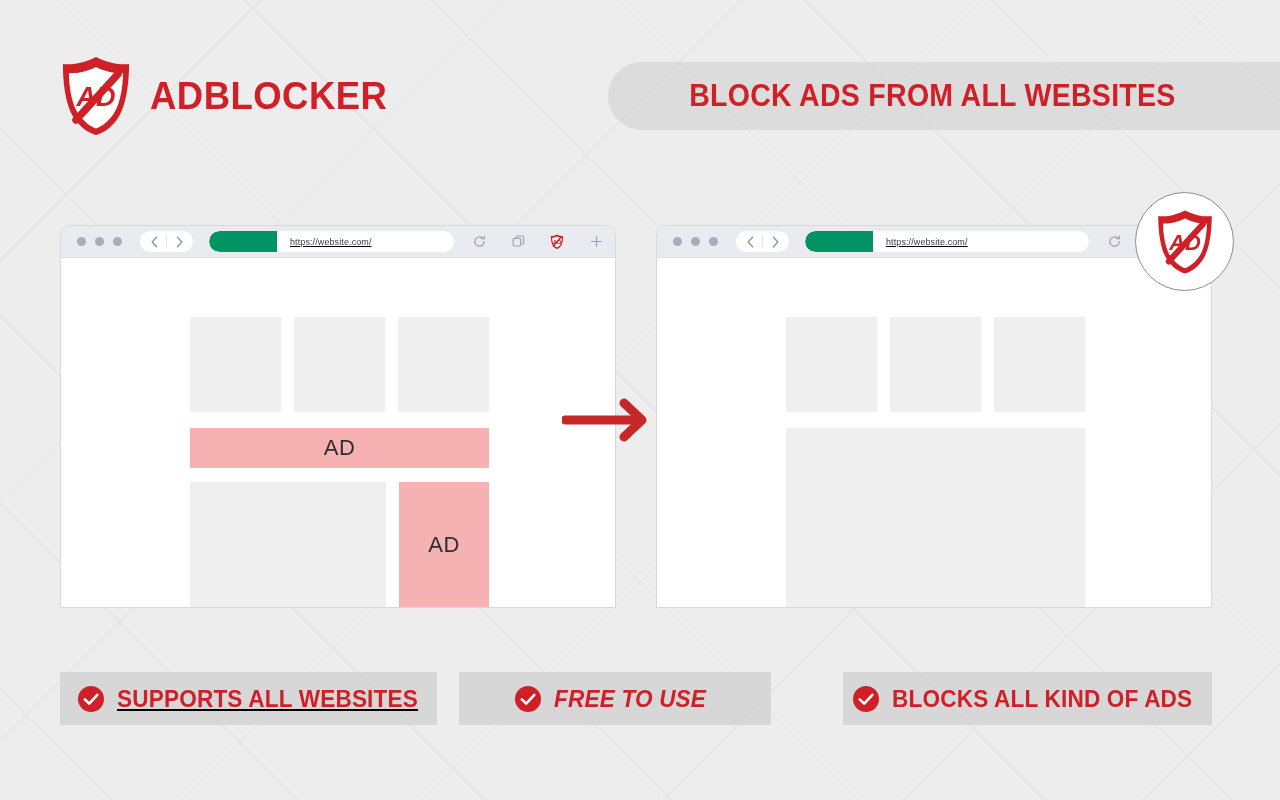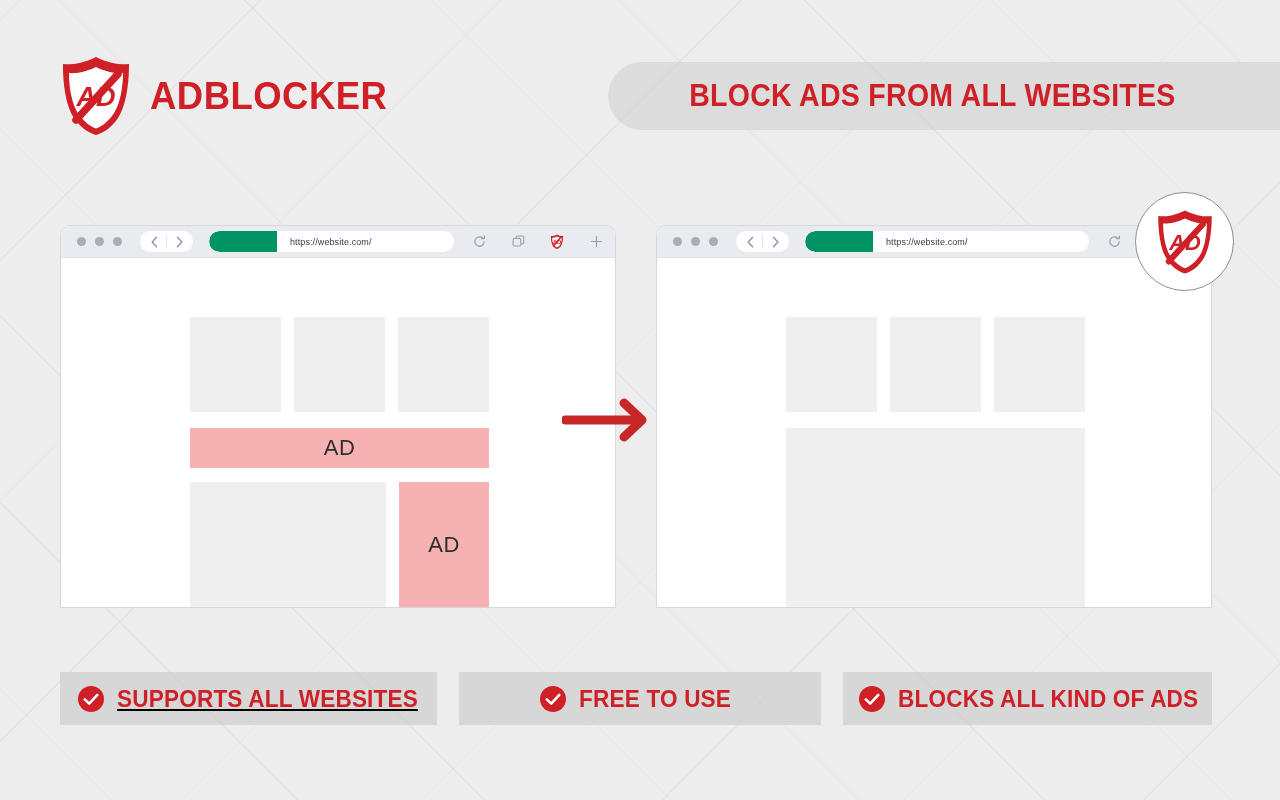--- a/index.html
+++ b/index.html
@@ -98,20 +98,21 @@
 
   .toolbar {
     height: 32px;
     background: #e9ebf1;
     display: flex;
     align-items: center;
     padding: 0 10px;
     box-sizing: border-box;
     gap: 8px;
     border-bottom: 1px solid #dfe1e8;
+    text-decoration: underline;
   }
   .dots { display: flex; gap: 9px; margin-left: 6px; margin-right: 10px; }
   .dot { width: 9px; height: 9px; border-radius: 50%; background: #a9adb8; }
 
   .navpill {
     background: #ffffff;
     border-radius: 11px;
     height: 21px;
     display: flex;
     align-items: center;
@@ -217,22 +218,22 @@
   .feature-bar {
     position: absolute;
     z-index: 2;
     height: 53px;
     background: rgba(200,200,200,0.58);
     display: flex;
     align-items: center;
     box-sizing: border-box;
   }
   #feature-0 { left: 60px;  top: 672px; width: 377px; padding-left: 18px; justify-content: flex-start; text-decoration: underline; }
-  #feature-1 { left: 459px; top: 672px; width: 362px; justify-content: center; }
-  #feature-2 { left: 843px; top: 672px; width: 369px; padding-left: 22px; justify-content: center; }
+  #feature-1 { left: 459px; top: 672px; width: 312px; justify-content: center; font-style: italic; }
+  #feature-2 { left: 843px; top: 672px; width: 369px; padding-left: 22px; justify-content: flex-end; }
 
   .check-icon { width: 26px; height: 26px; flex: none; }
   .feature-label {
     color: #cf2027;
     font-size: 24px;
     font-weight: bold;
     letter-spacing: 0.2px;
     margin-left: 13px;
     white-space: nowrap;
     transform: scaleX(0.94);

